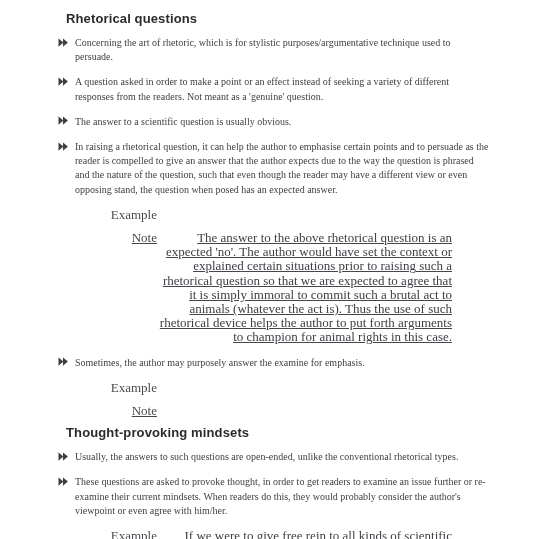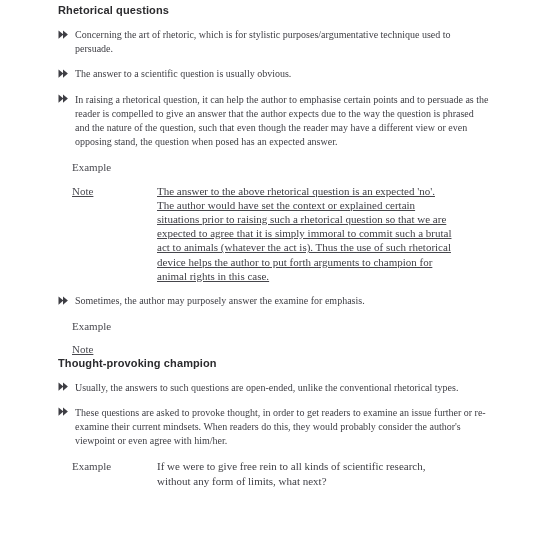--- a/index.html
+++ b/index.html
@@ -26,25 +26,25 @@
     position: absolute;
     left: 58px;
     top: 4px;
     width: 432px;
   }
 
   
   .section-heading {
     font-family: "Liberation Sans", "DejaVu Sans", sans-serif;
     font-weight: bold;
-    font-size: 11px;
+    font-size: 13px;
     line-height: 13px;
     color: #2b2b2e;
     letter-spacing: 0.01em;
-    margin: 0;
+    margin: 8px;
     padding: 0;
   }
   .section {
     margin: 0;
   }
   .section + .section {
     margin-top: 0;
   }
   .section-gap-top {
     margin-top: 27px;
@@ -78,23 +78,24 @@
     display: block;
   }
   .bullet-text {
     display: block;
   }
 
   
   .defrow {
     display: flex;
     margin-top: 11px;
-    font-size: 11px;
+    font-size: 13px;
     line-height: 14.2px;
     color: #45454b;
+    text-align: right;
   }
   .defrow-tight {
     margin-top: 9px;
     text-decoration: underline;
   }
   .defrow .def-label {
     flex: 0 0 auto;
     width: 99px;
     padding-left: 14px;
     box-sizing: border-box;
@@ -131,20 +132,29 @@
         <li class="bullet-item wide-measure">
           <span class="bullet-glyph">
             <svg width="13" height="12" viewBox="0 0 13 12" aria-hidden="true">
               <polygon points="0.5,1.4 5.4,5.6 0.5,9.8" fill="#3e3e44"></polygon>
               <polygon points="5.0,1.4 9.9,5.6 5.0,9.8" fill="#3e3e44"></polygon>
             </svg>
           </span>
           <span class="bullet-text">Concerning the art of rhetoric, which is for stylistic purposes/argumentative technique used to persuade.</span>
         </li>
 
+        <li class="bullet-item wide-measure">
+          <span class="bullet-glyph">
+            <svg width="13" height="12" viewBox="0 0 13 12" aria-hidden="true">
+              <polygon points="0.5,1.4 5.4,5.6 0.5,9.8" fill="#3e3e44"></polygon>
+              <polygon points="5.0,1.4 9.9,5.6 5.0,9.8" fill="#3e3e44"></polygon>
+            </svg>
+          </span>
+          <span class="bullet-text">A question asked in order to make a point or an effect instead of seeking a variety of different responses from the readers. Not meant as a 'genuine' question.</span>
+        </li>
 
         <li class="bullet-item wide-measure">
           <span class="bullet-glyph">
             <svg width="13" height="12" viewBox="0 0 13 12" aria-hidden="true">
               <polygon points="0.5,1.4 5.4,5.6 0.5,9.8" fill="#3e3e44"></polygon>
               <polygon points="5.0,1.4 9.9,5.6 5.0,9.8" fill="#3e3e44"></polygon>
             </svg>
           </span>
           <span class="bullet-text">The answer to a scientific question is usually obvious.</span>
         </li>
@@ -187,21 +197,21 @@
       </div>
 
       <div class="defrow defrow-tight">
         <div class="def-label">Note</div>
       </div>
 
     </div>
 
     <div class="section section-gap-top">
 
-      <h2 class="section-heading">Thought-provoking champion</h2>
+      <h2 class="section-heading">Thought-provoking mindsets</h2>
 
       <ul class="bullets">
 
         <li class="bullet-item wide-measure">
           <span class="bullet-glyph">
             <svg width="13" height="12" viewBox="0 0 13 12" aria-hidden="true">
               <polygon points="0.5,1.4 5.4,5.6 0.5,9.8" fill="#3e3e44"></polygon>
               <polygon points="5.0,1.4 9.9,5.6 5.0,9.8" fill="#3e3e44"></polygon>
             </svg>
           </span>

